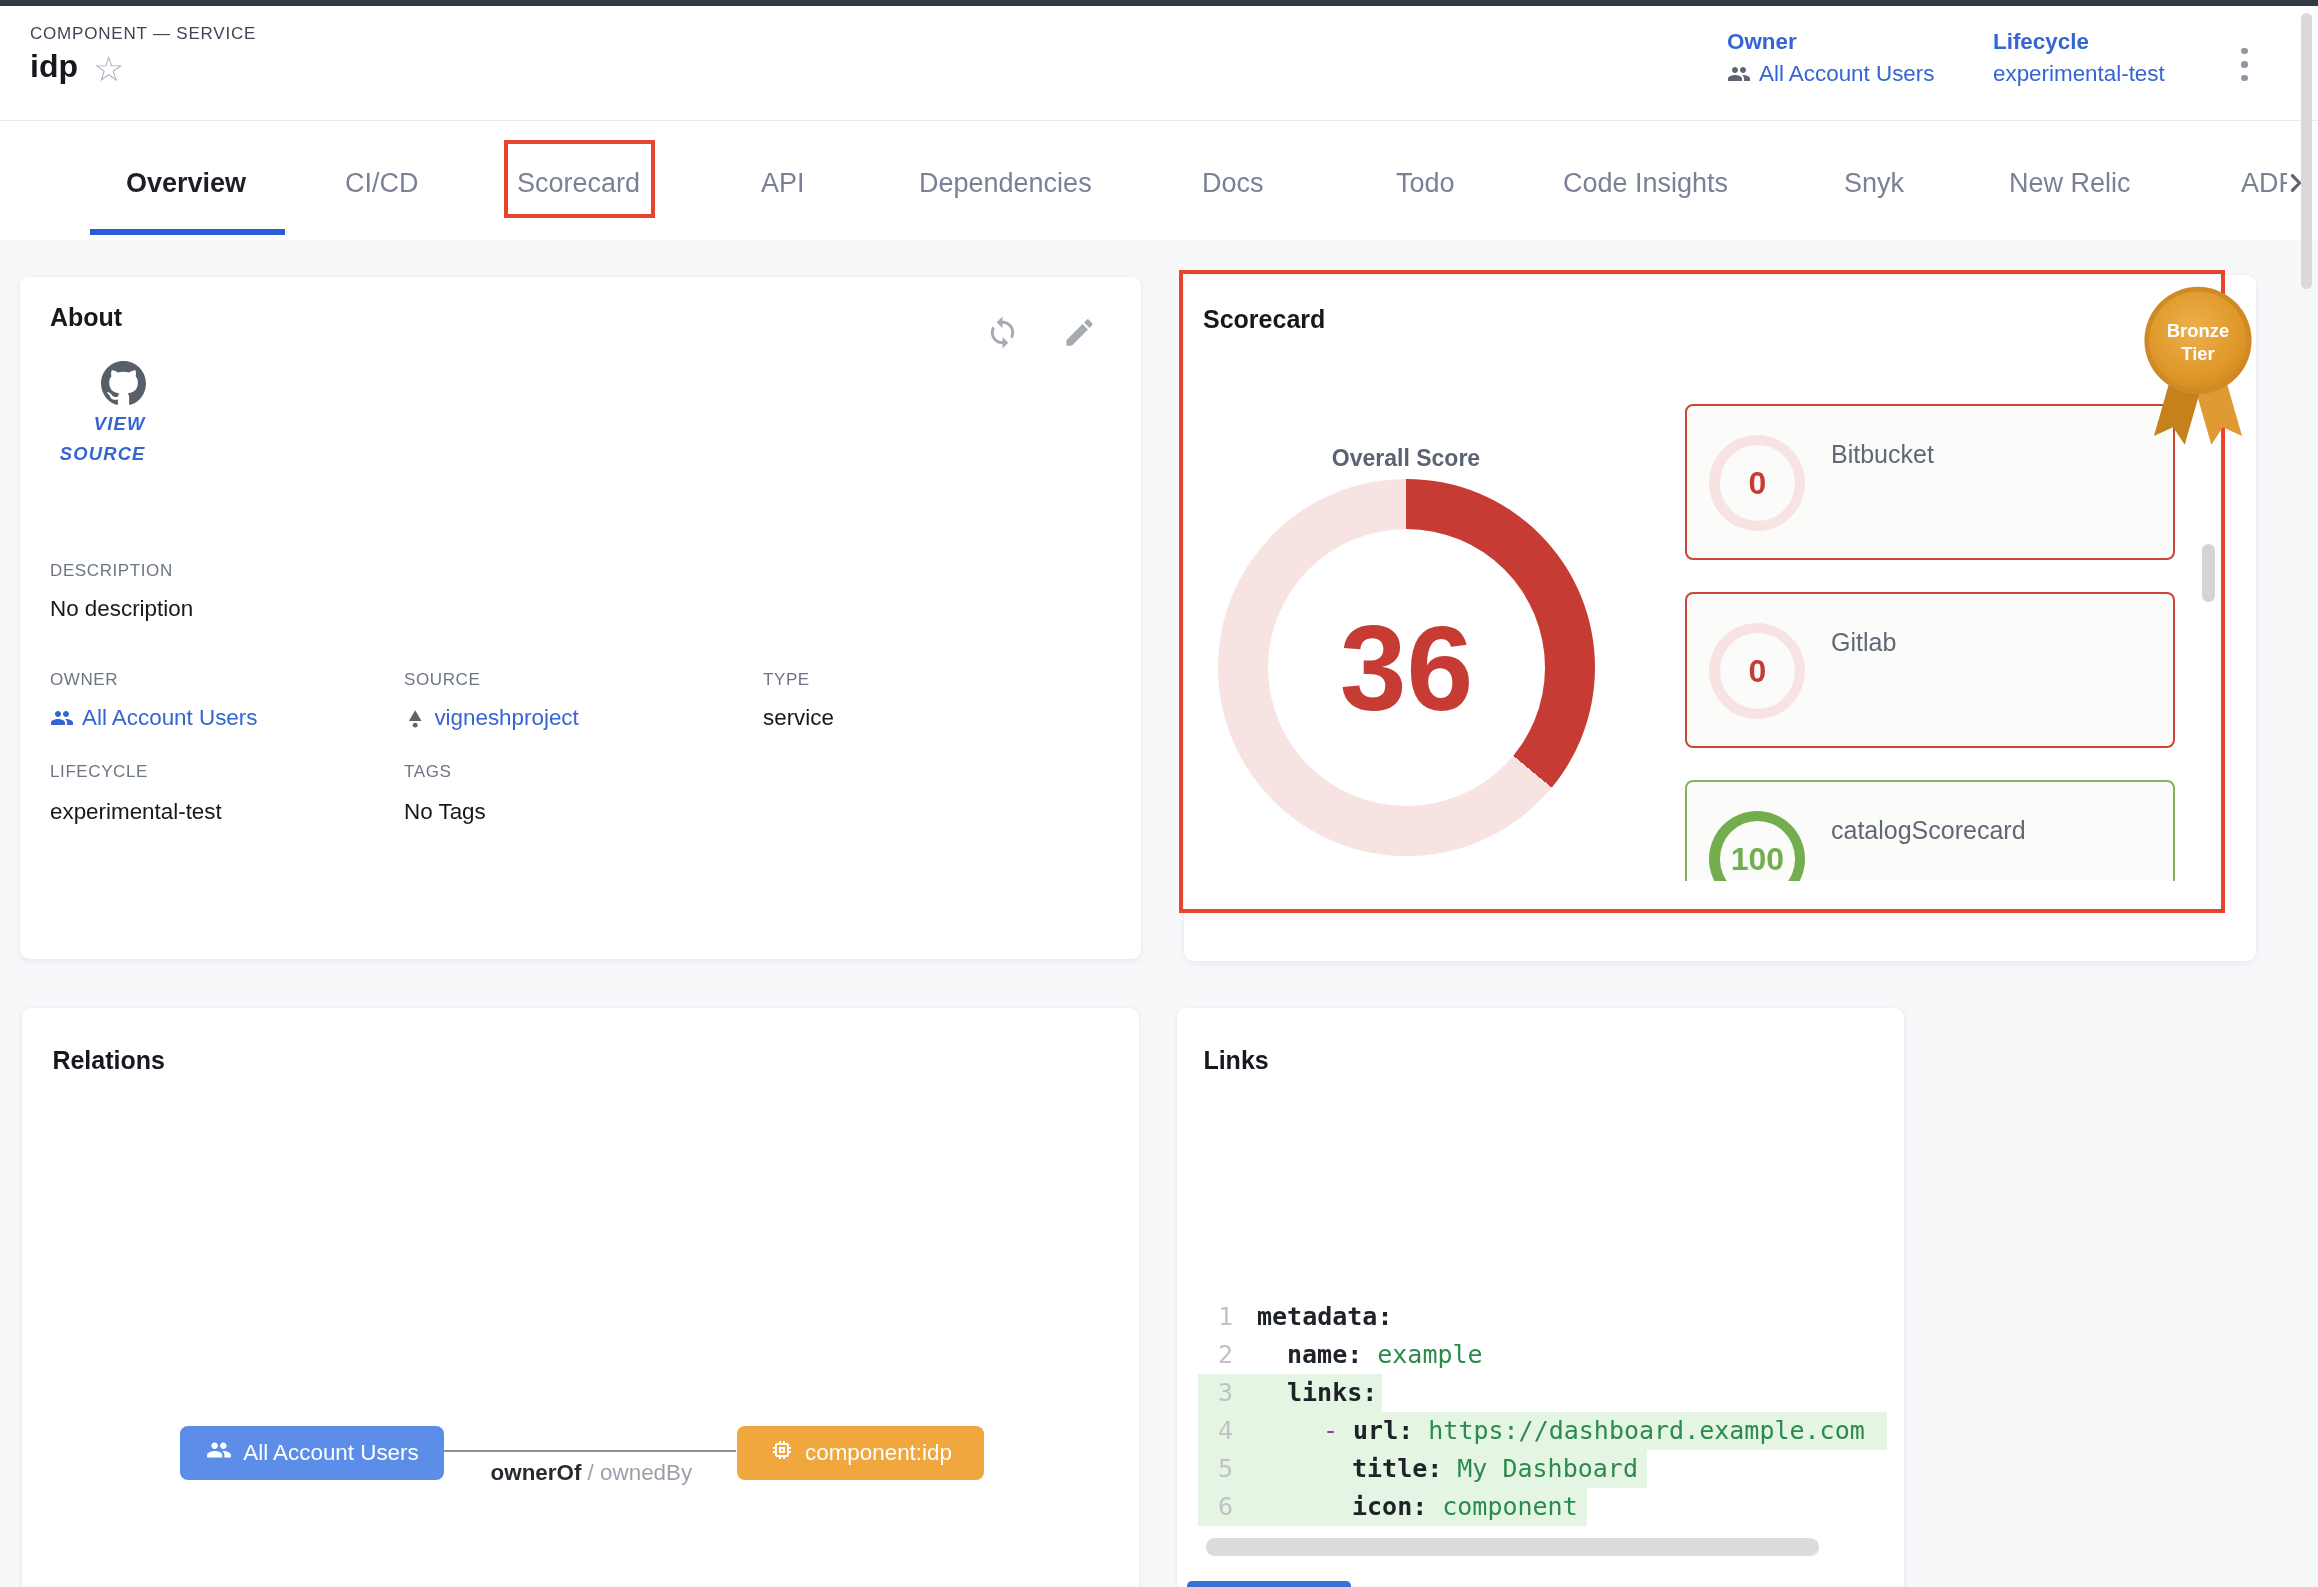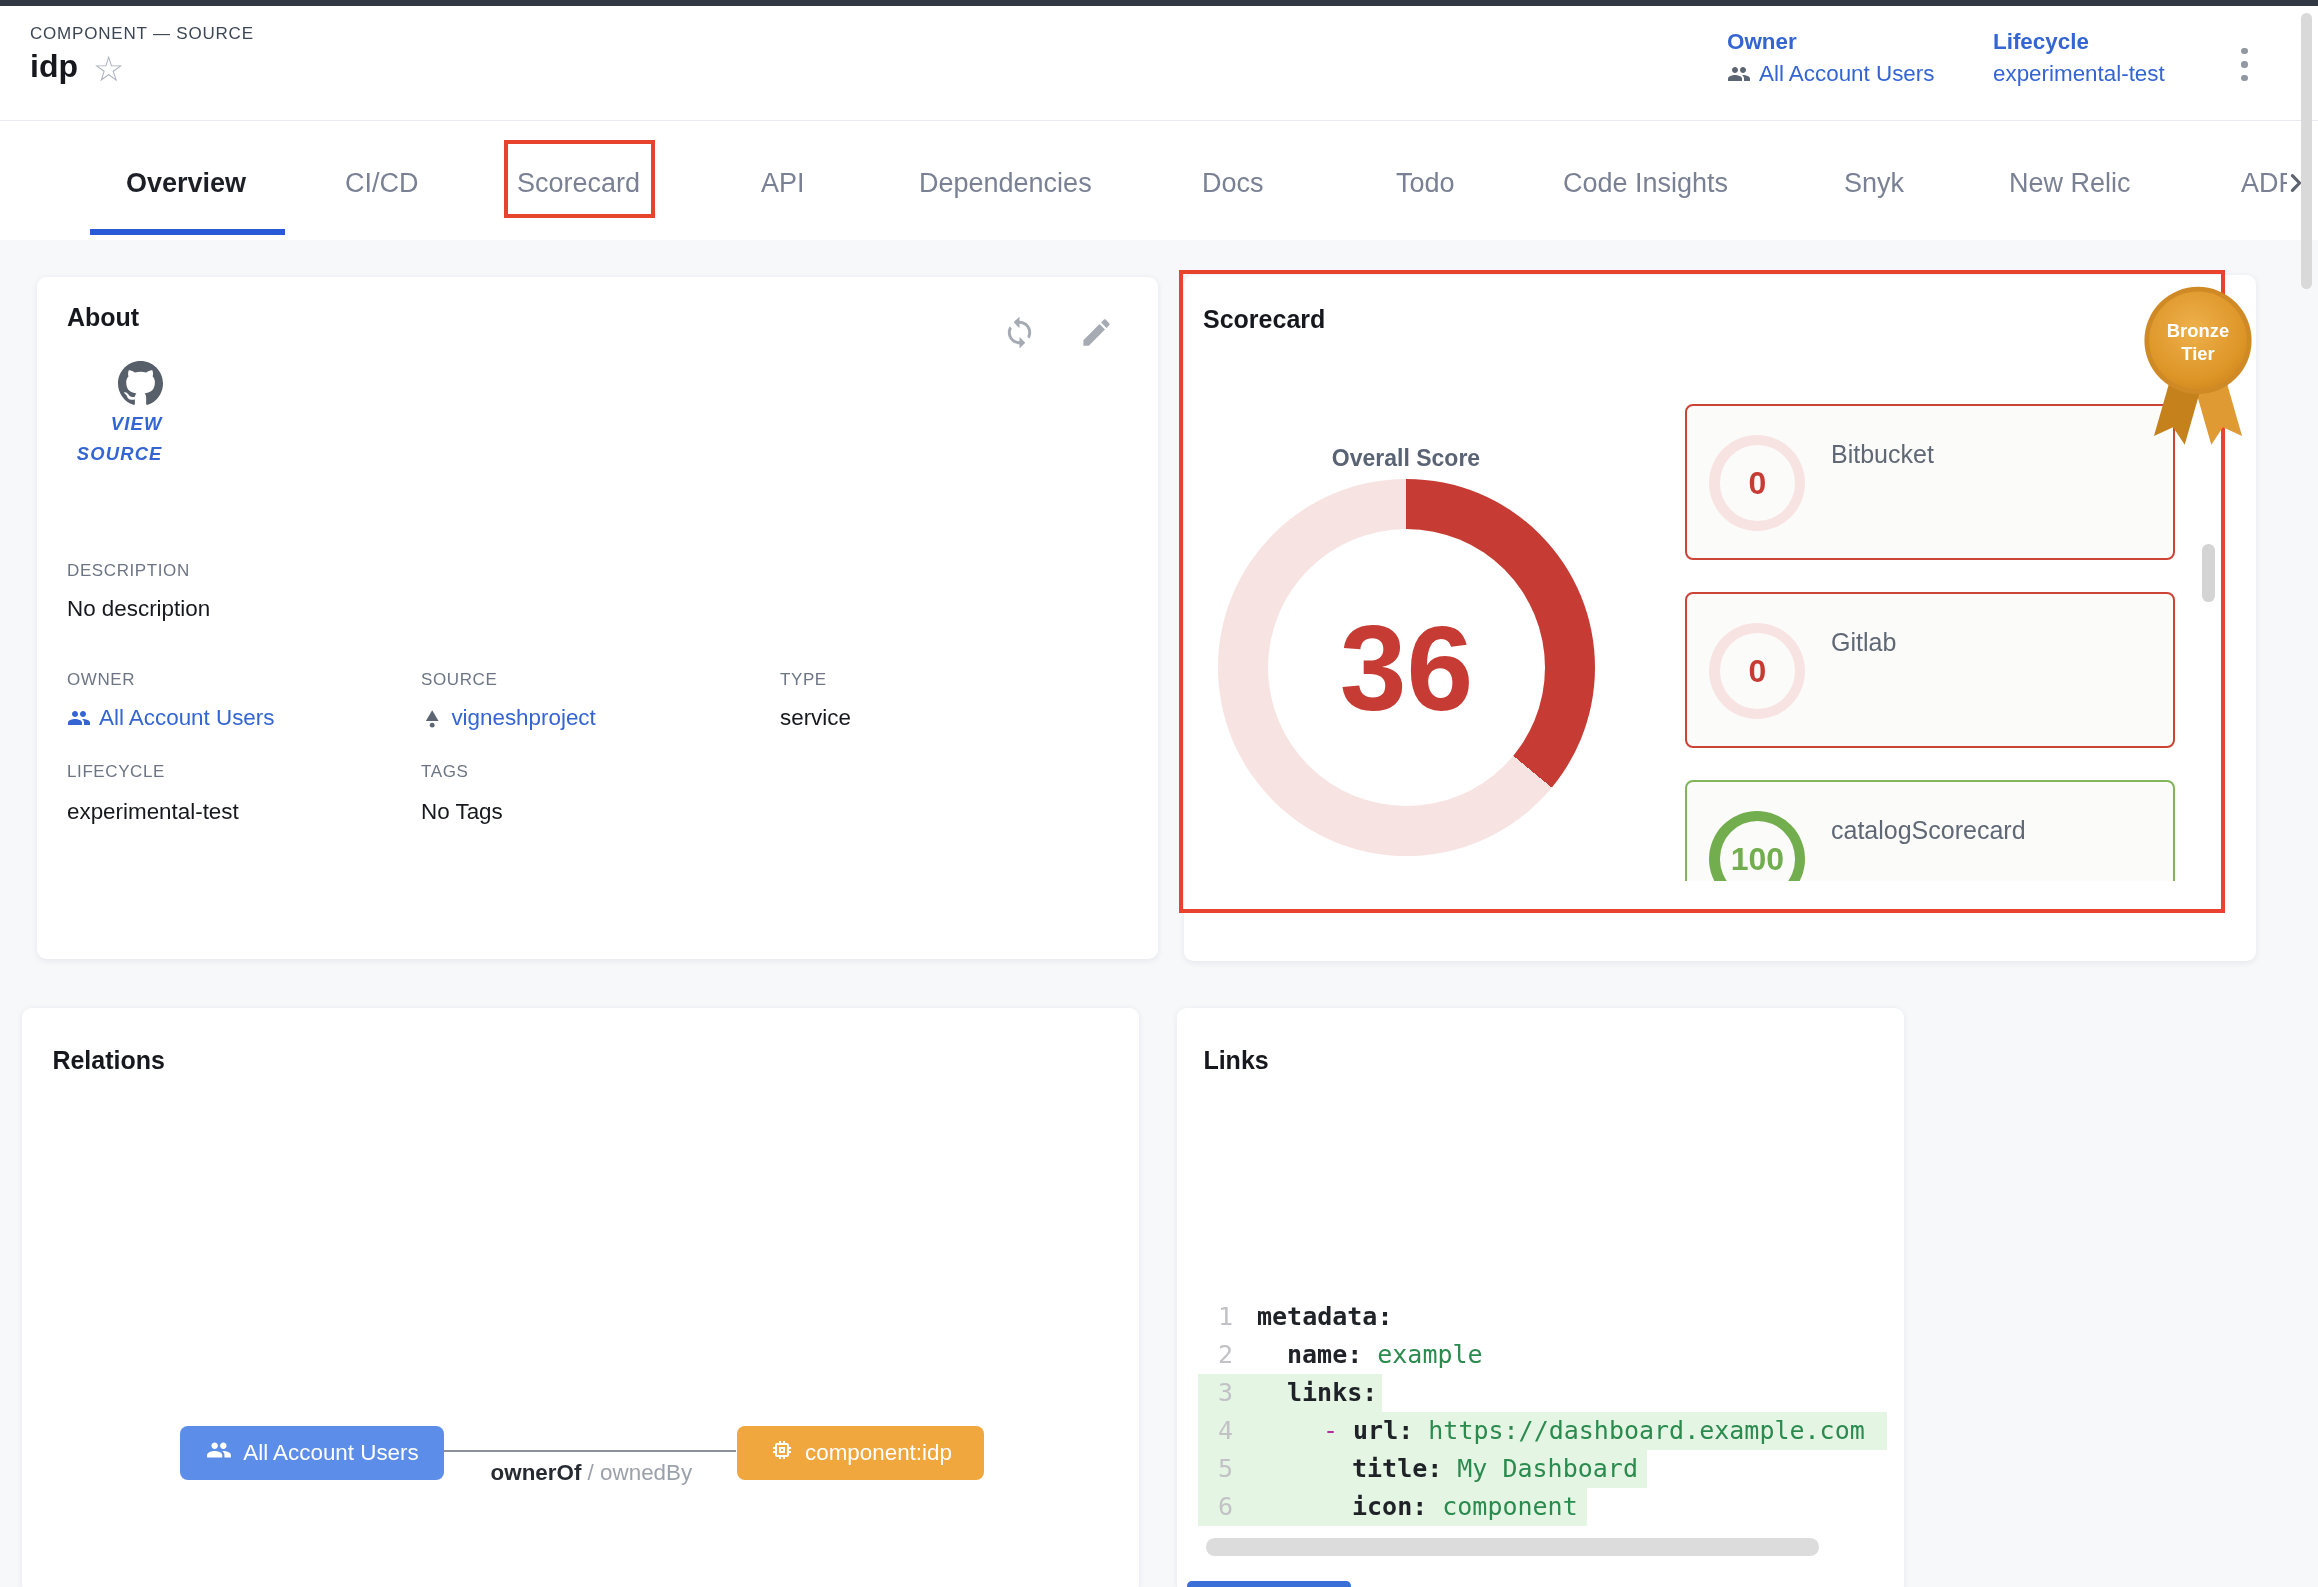--- a/index.html
+++ b/index.html
@@ -38,21 +38,21 @@
   #tab-underline { left:90px; top:107px; width:195px; height:5.6px; background:#2a5bd7; }
   .annotation { border:4.8px solid #e8432c; background:transparent; z-index:5; pointer-events:none; }
   #tab-annotation { left:504px; top:17.6px; width:151px; height:78px; border-width:4px; }
 
   
   #content { left:0; top:240px; width:2319px; height:1348px; background:#f7f8fa; }
   .card { position:absolute; background:#fff; border-radius:9.6px; box-shadow:0 1.6px 6.4px rgba(25,35,60,.08); }
   .card-title { font-size:25px; font-weight:700; color:#16181d; }
 
   
-  #about-card { left:37px; top:37px; width:1121px; height:682px; }
+  #about-card { left:20px; top:37px; width:1121px; height:682px; }
   #about-title { left:30px; top:26px; }
   .icon-btn { color:#a6abb3; }
   #sync-btn { left:965px; top:38px; }
   #edit-btn { left:1042px; top:38px; }
   .about-action { text-align:right;font-style:italic; }
   .about-action .lbl { font-size:18.4px; font-weight:700; letter-spacing:1.2px; color:#3465d3; line-height:30px; }
   #view-source { left:5.6px; top:84px; width:120px; }
   #view-techdocs { left:150px; top:80px; width:144px; }
   .fld-label { font-size:17px; font-weight:500; letter-spacing:0.6px; color:#6d7585; }
   .fld-value { font-size:22.4px; color:#16181d; font-weight:500; }
@@ -107,21 +107,21 @@
   #links-action { left:10.4px; top:573px; width:164px; height:13px; border-radius:4.8px 4.8px 0 0; background:#3a6fd8; cursor:pointer; }
 </style>
 </head>
 <body>
 
 <div id="app">
 
   <div id="topbar" class="abs" style="background: rgb(51, 56, 69);"></div>
 
   <div id="header" class="abs">
-    <div class="breadcrumb abs">COMPONENT — SOURCE</div>
+    <div class="breadcrumb abs">COMPONENT — SERVICE</div>
     <div class="entity-title abs">idp</div>
     <div class="star abs">☆</div>
 
     <div id="owner-block" class="hdr-block abs">
       <span class="hdr-label">Owner</span>
       <span class="hdr-value">
         <span class="icn">
           <svg width="24" height="24" viewBox="0 0 24 24" fill="currentColor">
               <path d="M16 11c1.66 0 2.99-1.34 2.99-3S17.66 5 16 5c-1.66 0-3 1.34-3 3s1.34 3 3 3zm-8 0c1.66 0 2.99-1.34 2.99-3S9.66 5 8 5C6.34 5 5 6.34 5 8s1.34 3 3 3zm0 2c-2.33 0-7 1.17-7 3.5V19h14v-2.5c0-2.33-4.67-3.5-7-3.5zm8 0c-.29 0-.62.02-.97.05 1.16.84 1.97 1.97 1.97 3.45V19h6v-2.5c0-2.33-4.67-3.5-7-3.5z"></path>
             </svg>

